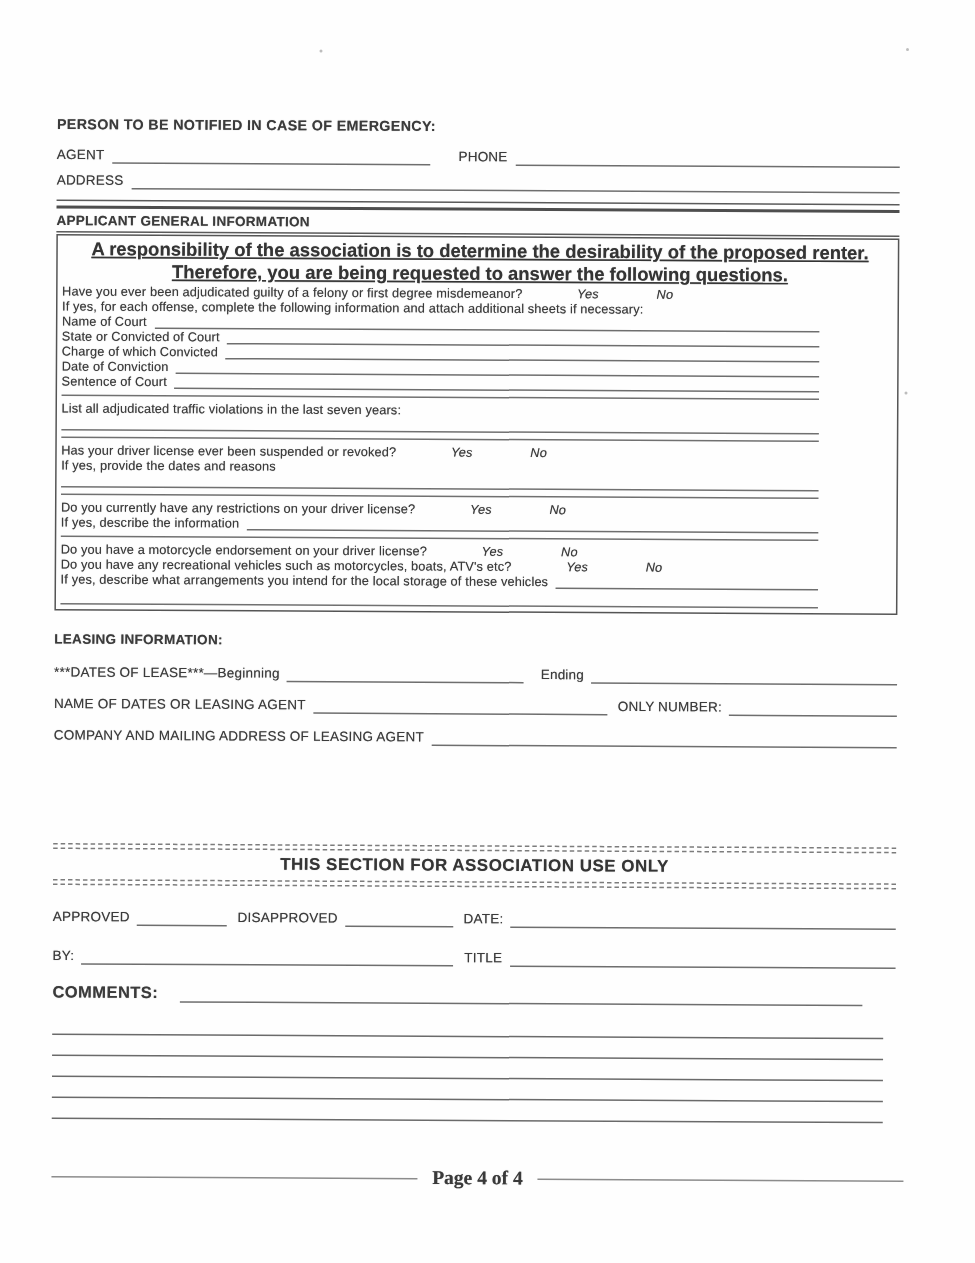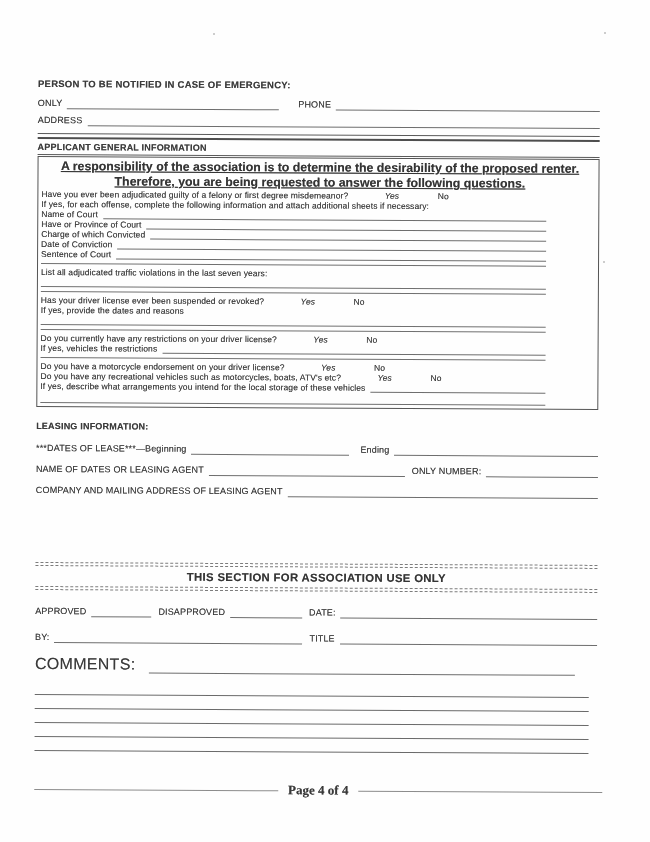--- a/index.html
+++ b/index.html
@@ -27,21 +27,21 @@
 
   .dbl-rule { margin-top:7px; height:6px; border-top:1.3px solid #5a5a5a; border-bottom:2.4px solid #4e4e4e; }
 
   .agi { margin-top:3px; font-size:9px; font-weight:bold; letter-spacing:.2px; padding-bottom:2px; border-bottom:1.4px solid #5a5a5a; }
 
   .qbox { margin-top:1px; border:1.6px solid #555; padding:2px 0 3px 3px; }
   .notice { text-align:center; font-weight:bold; font-size:12.3px; line-height:15px; color:#343434; }
   .notice .u { text-decoration:underline; }
   .q { font-size:8.5px; line-height:10px; letter-spacing:.1px; }
   .yn { display:inline-block; margin-left:34px;font-style:italic; }
-  .yn2 { display:inline-block; margin-left:36px; }
+  .yn2 { display:inline-block; margin-left:36px;font-style:italic; }
   .frow { display:flex; align-items:flex-end; margin-right:52px; }
   .frow .fill { height:10px; }
   .sep { height:0; border-bottom:1.1px solid #707070; margin:4px 52px 3px 0; }
   .blank { height:10px; border-bottom:1.1px solid #707070; margin-right:52px; }
   .qbox .mt { margin-top:2px; }
 
   .leasing-title { margin-top:14px; font-size:9px; font-weight:bold; letter-spacing:.2px; }
   .lease-row { margin-top:12px; }
   .lease-row2 { margin-top:10px; }
   .wfixA { width:158px; }
@@ -50,21 +50,21 @@
   .eq-wrap { margin-top:66px; }
   .eqline { height:4px; border-top:1.8px dashed #7c7c7c; border-bottom:1.8px dashed #7c7c7c; }
   .assoc-banner { text-align:center; font-weight:bold; font-size:11.3px; letter-spacing:.35px; margin:4px 0 4px; color:#353535; }
 
   .approved-row { margin-top:16px; }
   .by-row { margin-top:15px; }
   .w58 { width:60px; } .w70 { width:72px; } .w250 { width:248px; }
   .lblgap { margin-left:4px; }
 
   .comments-row { margin-top:12px; align-items:flex-end; }
-  .comments-lbl { font-size:16px; font-weight:normal; letter-spacing:.3px; }
+  .comments-lbl { font-size:11px; font-weight:bold; letter-spacing:.3px; }
   .comments-row .fill { margin-left:14px; margin-right:22px; height:13px; }
   .cline { height:13px; border-bottom:1.1px solid #6a6a6a; margin-right:8px; }
   .cline + .cline { margin-top:1px; }
 
   .footer { display:flex; align-items:center; margin-top:30px; margin-right:-6px;
             font-family:"Liberation Serif", serif; font-size:13px; font-weight:bold; color:#3a3a3a; }
   .fline { flex:1; border-top:1.2px solid #8c8c8c; }
   .footer .txt { margin:0 10px; white-space:nowrap;text-align:right; }
 
   .speck { position:absolute; border-radius:50%; background:#bdbdbd; }
@@ -74,21 +74,21 @@
 
 <div class="sheet">
   <div class="speck" style="left:213px;top:33px;width:2px;height:2px;"></div>
   <div class="speck" style="left:604px;top:32px;width:2px;height:2px;"></div>
   <div class="speck" style="left:603px;top:261px;width:2px;height:2px;"></div>
 
   <div class="content">
 
     <div class="em-title">PERSON TO BE NOTIFIED IN CASE OF EMERGENCY:</div>
     <div class="row name-row">
-      <span class="lbl">ONLY</span>
+      <span class="lbl">AGENT</span>
       <span class="fill fixed w215"></span>
       <span class="lbl gap10">PHONE</span>
       <span class="fill"></span>
     </div>
     <div class="row addr-row">
       <span class="lbl">ADDRESS</span>
       <span class="fill"></span>
     </div>
     <div class="dbl-rule"></div>
 
@@ -105,21 +105,21 @@
         <span class="yn">Yes</span>
         <span class="yn2">No</span>
       </div>
       <div class="q">If yes, for each offense, complete the following information and attach additional sheets if necessary:</div>
 
       <div class="frow">
         <span class="q">Name of Court</span>
         <span class="fill"></span>
       </div>
       <div class="frow">
-        <span class="q">Have or Province of Court</span>
+        <span class="q">State or Convicted of Court</span>
         <span class="fill"></span>
       </div>
       <div class="frow">
         <span class="q">Charge of which Convicted</span>
         <span class="fill"></span>
       </div>
       <div class="frow">
         <span class="q">Date of Conviction</span>
         <span class="fill"></span>
       </div>
@@ -141,21 +141,21 @@
       <div class="q">If yes, provide the dates and reasons</div>
       <div class="blank"></div>
 
       <div class="sep"></div>
       <div class="q">
         <span>Do you currently have any restrictions on your driver license?</span>
         <span class="yn">Yes</span>
         <span class="yn2">No</span>
       </div>
       <div class="frow">
-        <span class="q">If yes, vehicles the restrictions</span>
+        <span class="q">If yes, describe the information</span>
         <span class="fill"></span>
       </div>
 
       <div class="sep"></div>
       <div class="q">
         <span>Do you have a motorcycle endorsement on your driver license?</span>
         <span class="yn">Yes</span>
         <span class="yn2">No</span>
       </div>
       <div class="q">

